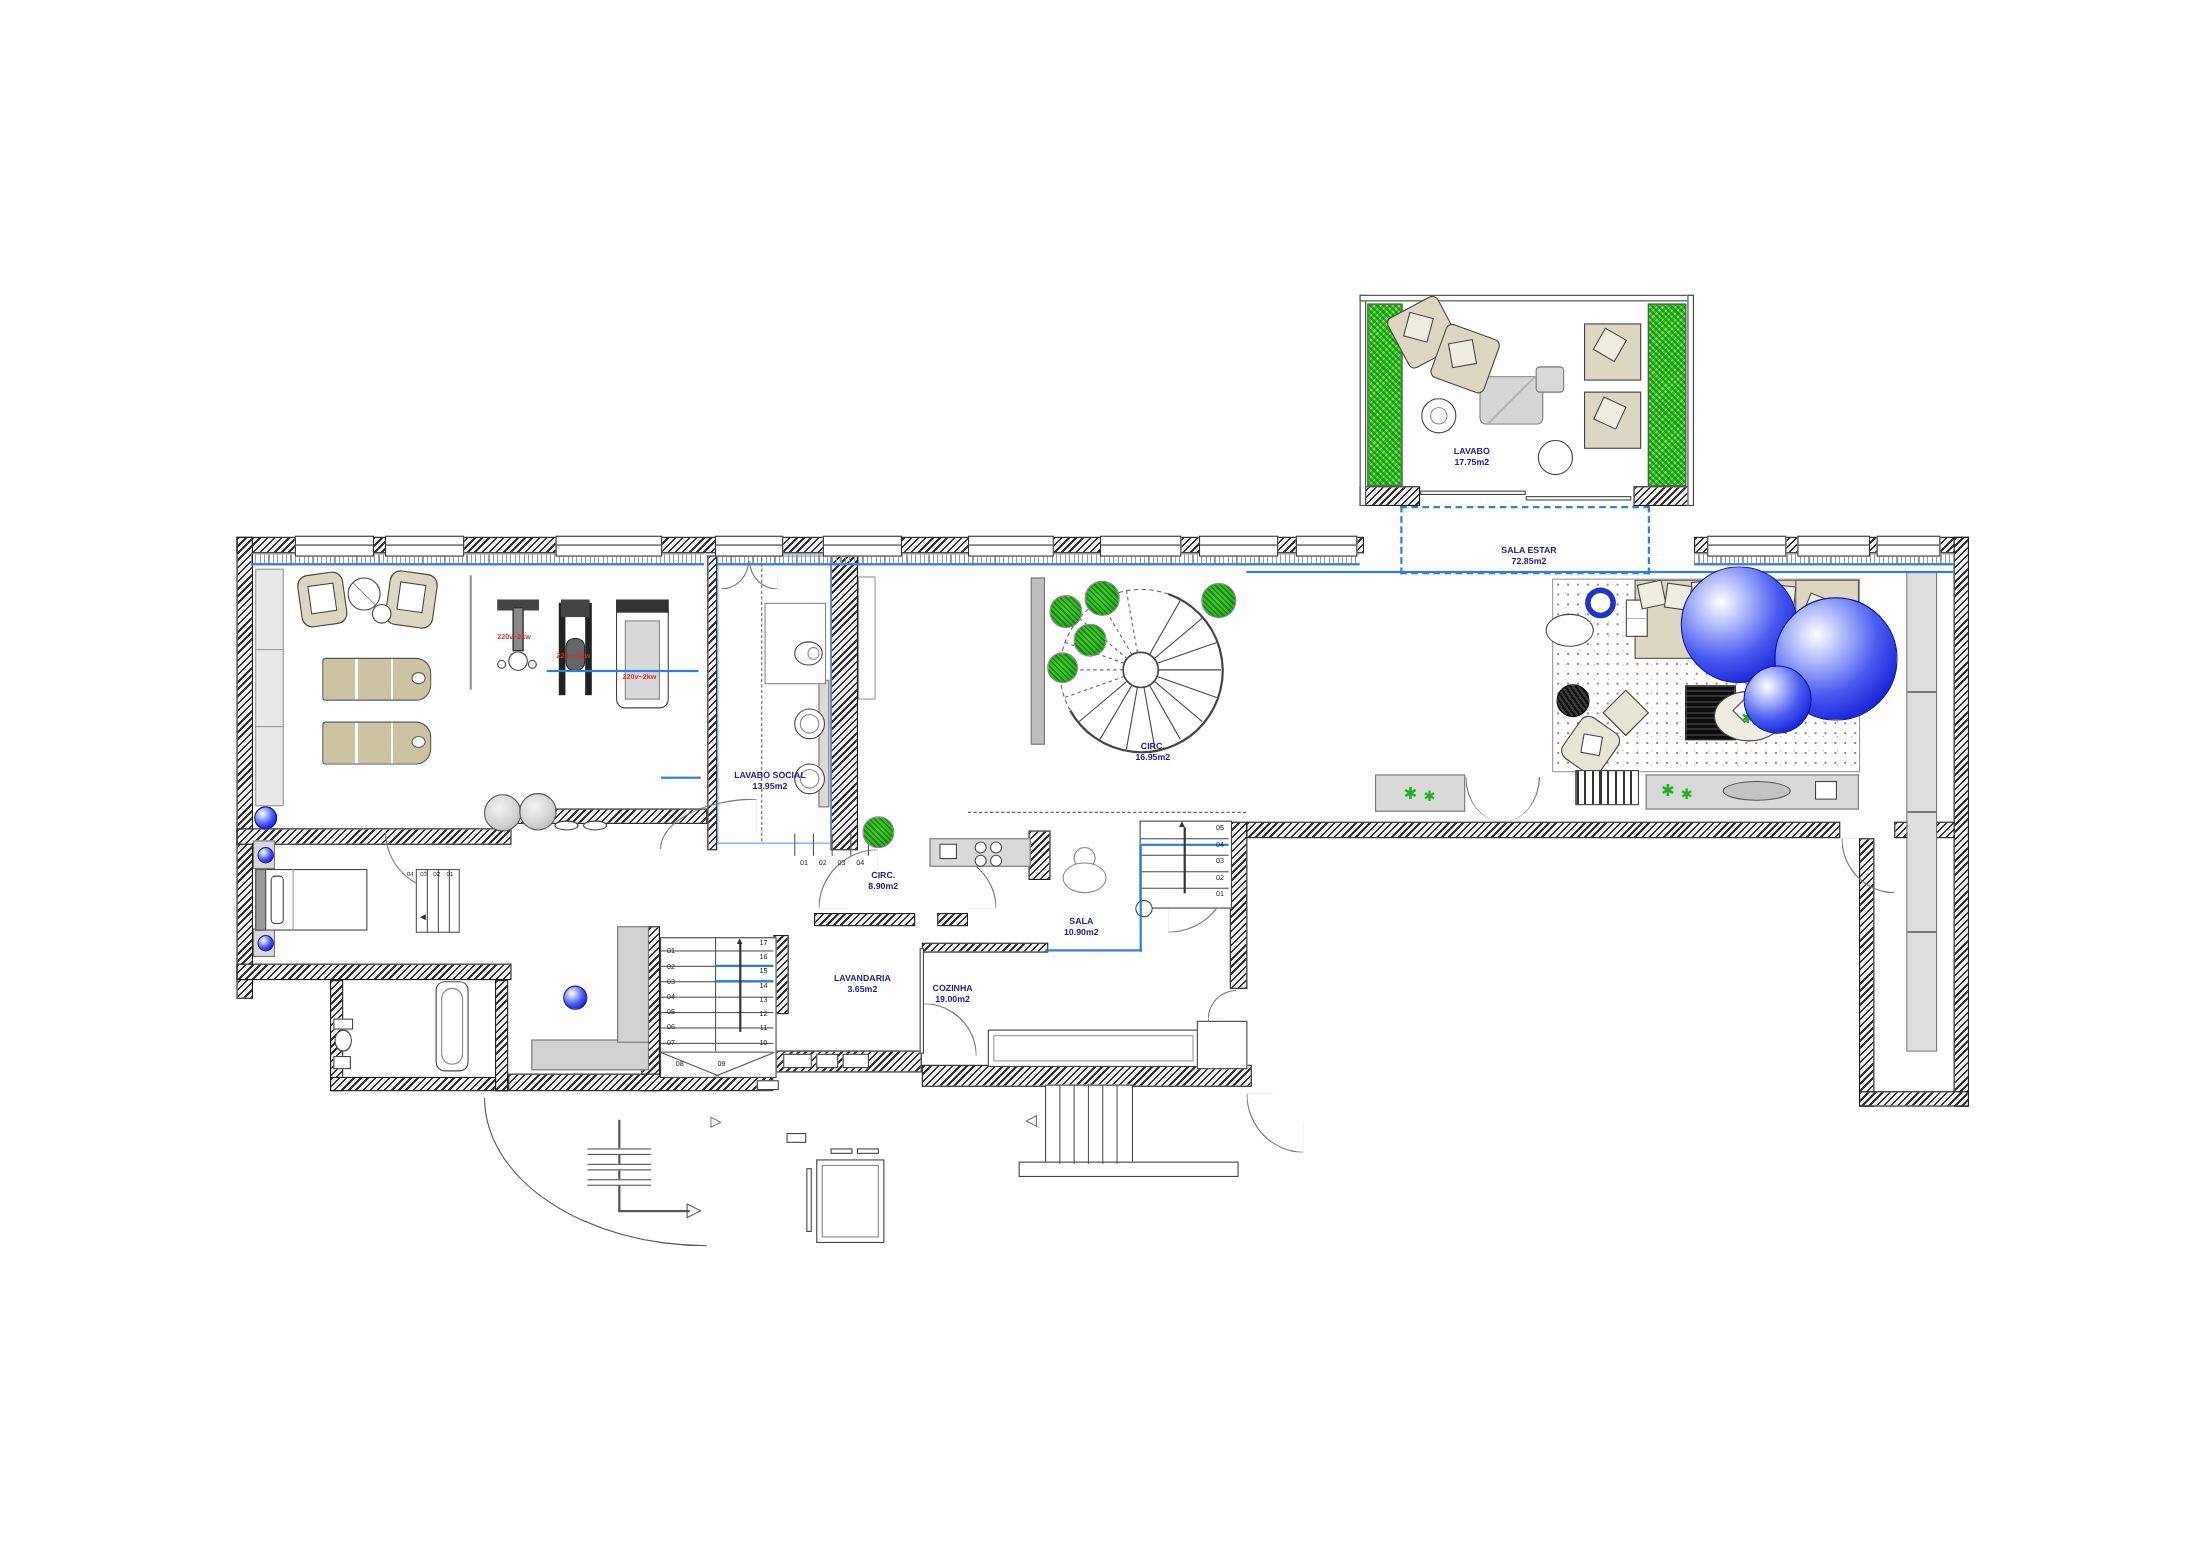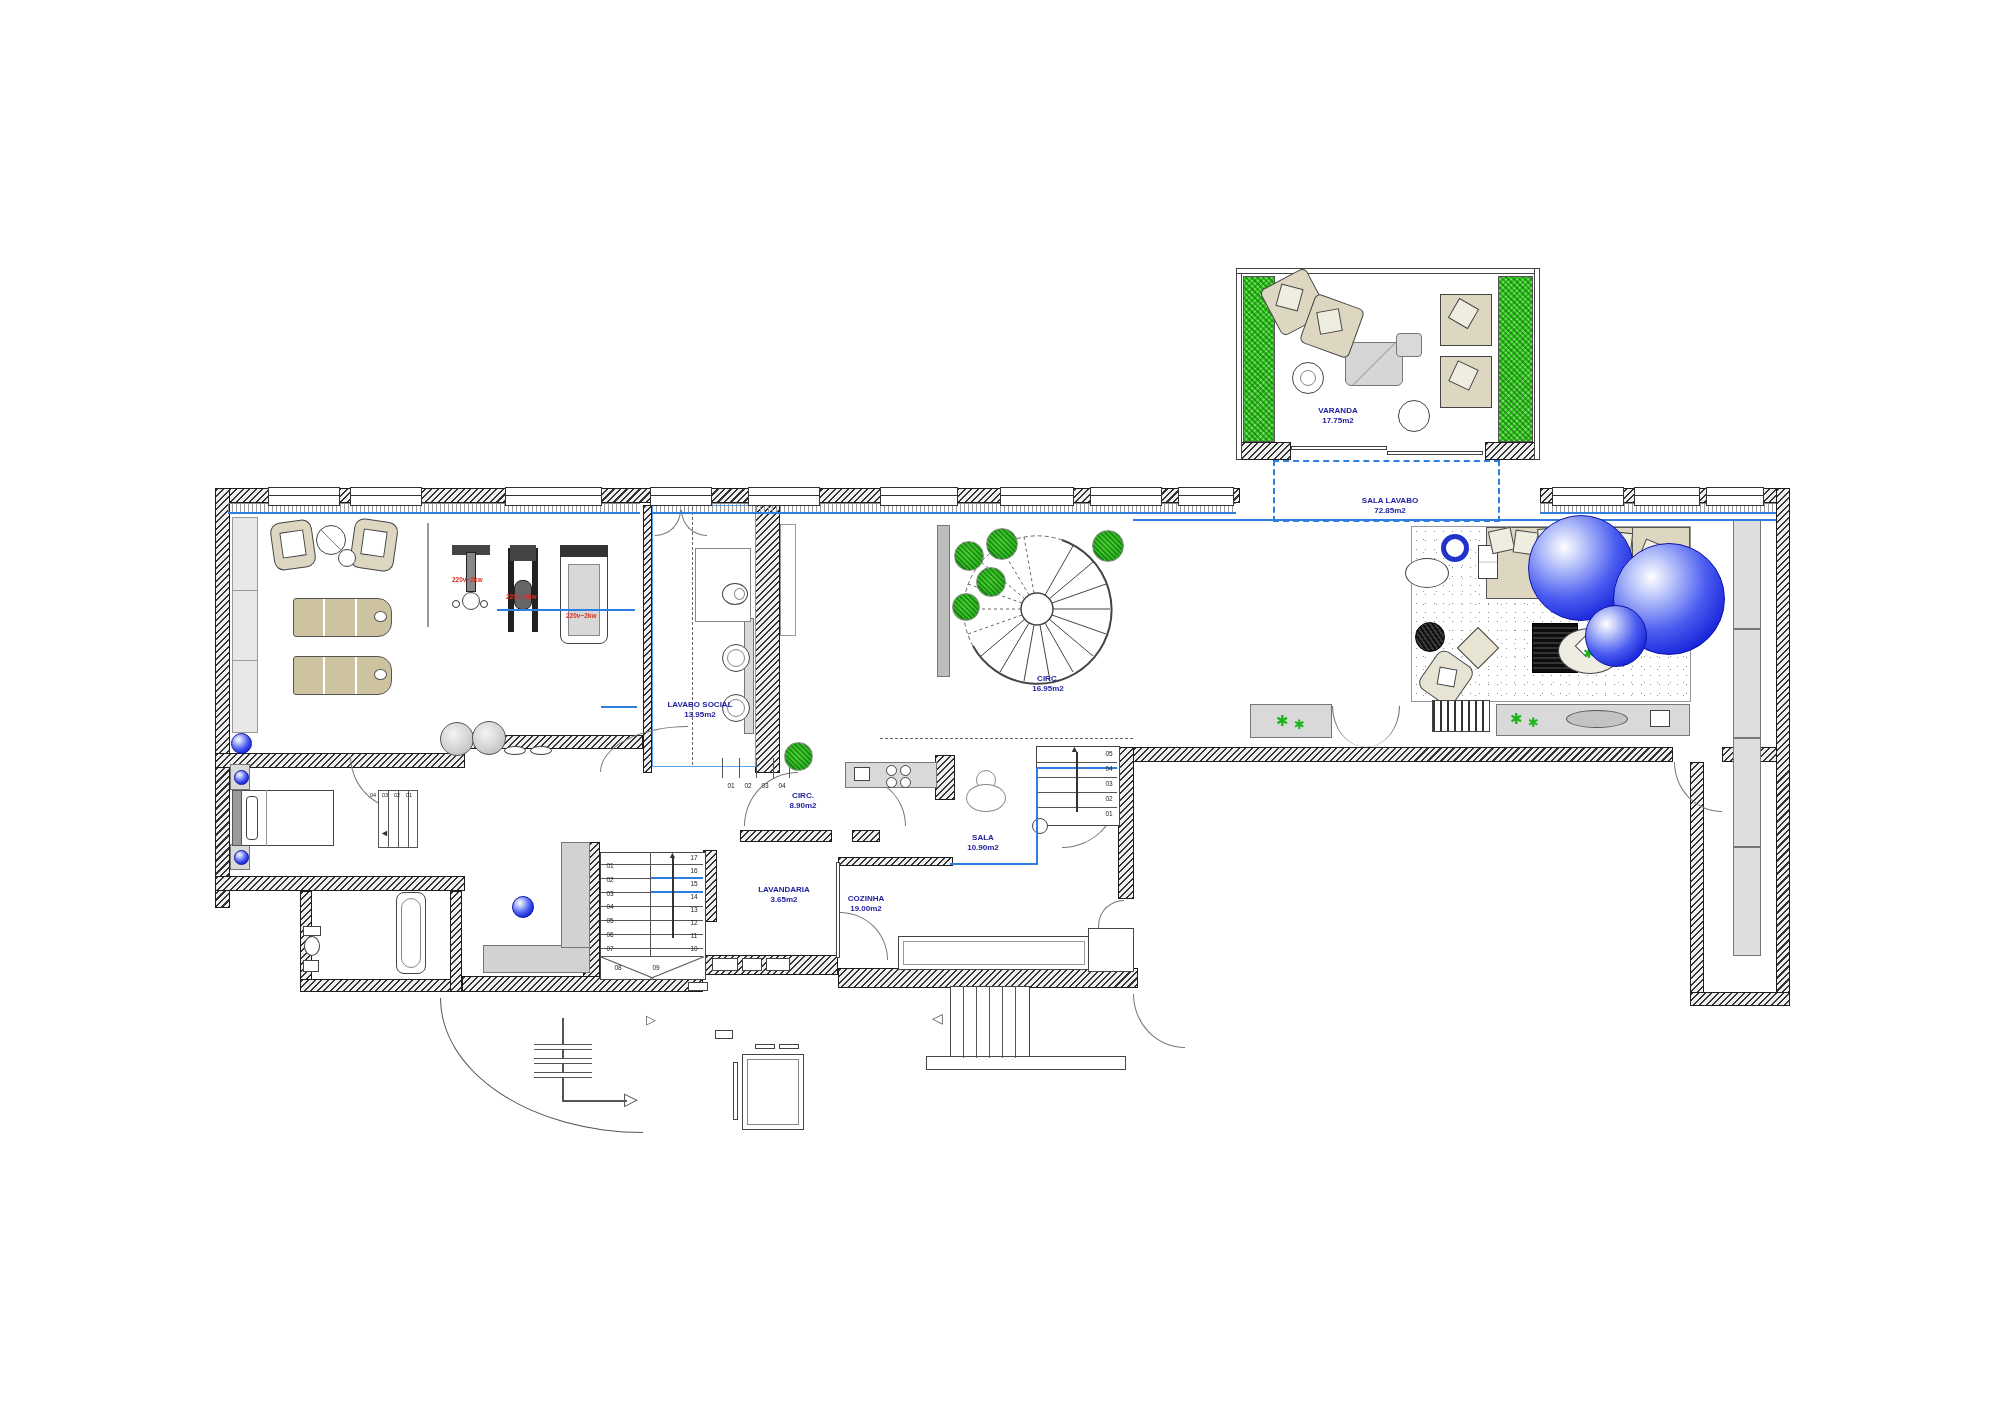--- a/index.html
+++ b/index.html
@@ -102,27 +102,27 @@
   <div class="t" style="left:1292px;top:362px;width:32px;height:32px;border-radius:50%"></div>
   <div class="t" style="left:1300px;top:370px;width:16px;height:16px;border-radius:50%;border-color:#888"></div>
   <div class="g" style="left:1345px;top:342px;width:58px;height:44px;border-radius:6px;background:linear-gradient(135deg,#d6d6d6 48%,#aaa 50%,#d6d6d6 52%)"></div>
   <div class="g" style="left:1396px;top:333px;width:26px;height:24px;border-radius:4px"></div>
   <div class="t" style="left:1440px;top:294px;width:52px;height:52px;background:#ddd7c2"></div>
   <div class="pil" style="left:1452px;top:302px;transform:rotate(30deg)"></div>
   <div class="t" style="left:1440px;top:356px;width:52px;height:52px;background:#ddd7c2"></div>
   <div class="pil" style="left:1452px;top:364px;transform:rotate(25deg)"></div>
   <div class="t" style="left:1398px;top:400px;width:32px;height:32px;border-radius:50%"></div>
   <div class="lbl" style="left:1338px;top:416px">
-    <span>VARANDA</span><br>
+    <span>LAVABO</span><br>
     <span>17.75m2</span>
   </div>
 
   <div class="abs" style="left:1273px;top:460px;width:227px;height:62px;border:2px dashed #2e7de0;z-index:9"></div>
   <div class="lbl" style="left:1390px;top:506px">
-    <span>SALA LAVABO</span><br>
+    <span>SALA ESTAR</span><br>
     <span>72.85m2</span>
   </div>
   <div class="rug" style="left:1411px;top:526px;width:278px;height:174px"></div>
   <div class="sofa" style="left:1486px;top:527px;width:202px;height:70px"></div>
   <div class="sofa" style="left:1632px;top:527px;width:56px;height:98px"></div>
   <div class="t" style="left:1478px;top:545px;width:20px;height:34px;background:linear-gradient(#fff 48%,#777 50%,#fff 52%)"></div>
   <div class="abs" style="left:1441px;top:534px;width:28px;height:28px;border:5px solid #2233cc;border-radius:50%;z-index:20;background:#fff"></div>
   <div class="t" style="left:1405px;top:558px;width:44px;height:30px;border-radius:50%"></div>
   <div class="abs" style="left:1415px;top:622px;width:30px;height:30px;border-radius:50%;z-index:15;background:repeating-linear-gradient(55deg,#111 0 2px,#3a3a3a 2px 4px);border:1px solid #000"></div>
   <div class="t" style="left:1463px;top:633px;width:30px;height:30px;transform:rotate(45deg);background:#e8e4d4"></div>

